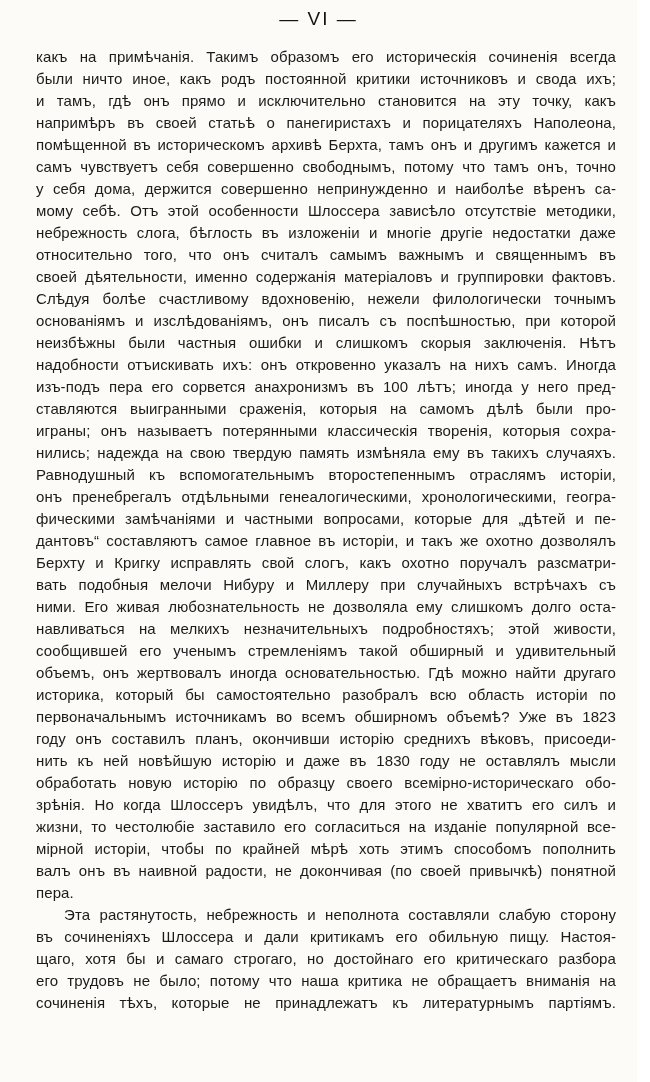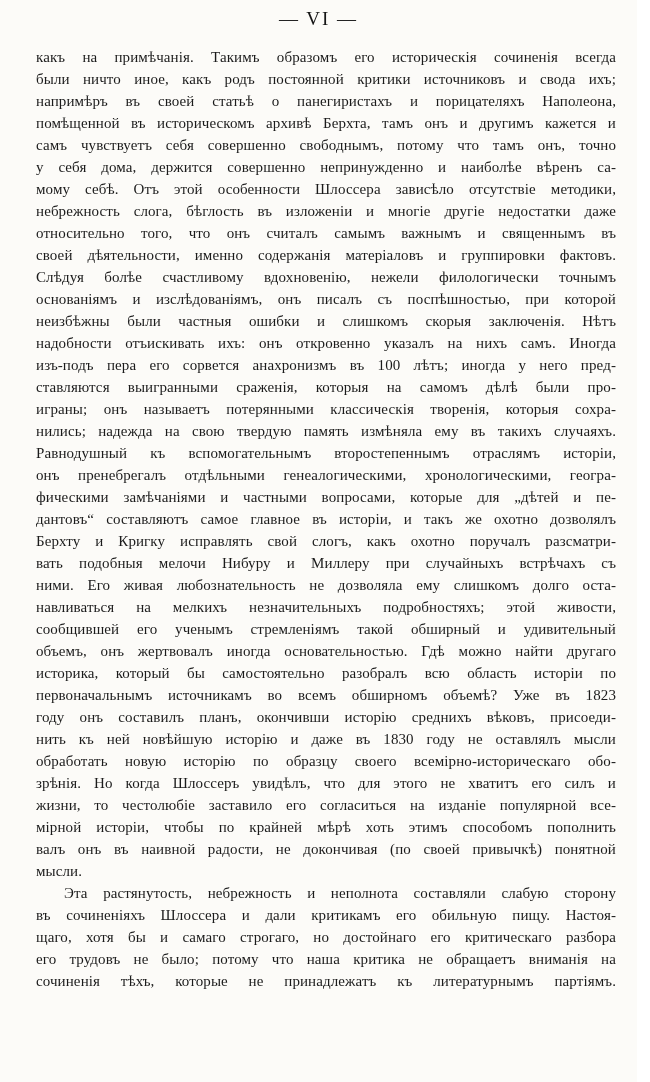--- a/index.html
+++ b/index.html
@@ -5,21 +5,21 @@
   html, body {
     margin: 0;
     padding: 0;
   }
   .page {
     position: relative;
     width: 637px;
     height: 1082px;
     background: #fcfbf8;
     overflow: hidden;
-    font-family: Liberation Serif, serif;
+    font-family: Liberation Sans, sans-serif;
     color: #1b1b1b;
   }
   .page-header {
     position: absolute;
     top: 8px;
     left: 0;
     width: 100%;
     text-align: center;
     font-size: 19px;
     letter-spacing: 2px;
@@ -53,20 +53,21 @@
 </head>
 <body>
 
 <div class="page">
   <div class="page-header">— VI —</div>
 
   <div class="text-block">
     <div class="paragraph">
         <div class="text-line">какъ на примѣчанія. Такимъ образомъ его историческія сочиненія всегда</div>
         <div class="text-line">были ничто иное, какъ родъ постоянной критики источниковъ и свода ихъ;</div>
+        <div class="text-line">и тамъ, гдѣ онъ прямо и исключительно становится на эту точку, какъ</div>
         <div class="text-line">напримѣръ въ своей статьѣ о панегиристахъ и порицателяхъ Наполеона,</div>
         <div class="text-line">помѣщенной въ историческомъ архивѣ Берхта, тамъ онъ и другимъ кажется и</div>
         <div class="text-line">самъ чувствуетъ себя совершенно свободнымъ, потому что тамъ онъ, точно</div>
         <div class="text-line">у себя дома, держится совершенно непринужденно и наиболѣе вѣренъ са-</div>
         <div class="text-line">мому себѣ. Отъ этой особенности Шлоссера зависѣло отсутствіе методики,</div>
         <div class="text-line">небрежность слога, бѣглость въ изложеніи и многіе другіе недостатки даже</div>
         <div class="text-line">относительно того, что онъ считалъ самымъ важнымъ и священнымъ въ</div>
         <div class="text-line">своей дѣятельности, именно содержанія матеріаловъ и группировки фактовъ.</div>
         <div class="text-line">Слѣдуя болѣе счастливому вдохновенію, нежели филологически точнымъ</div>
         <div class="text-line">основаніямъ и изслѣдованіямъ, онъ писалъ съ поспѣшностью, при которой</div>
@@ -88,21 +89,21 @@
         <div class="text-line">объемъ, онъ жертвовалъ иногда основательностью. Гдѣ можно найти другаго</div>
         <div class="text-line">историка, который бы самостоятельно разобралъ всю область исторіи по</div>
         <div class="text-line">первоначальнымъ источникамъ во всемъ обширномъ объемѣ? Уже въ 1823</div>
         <div class="text-line">году онъ составилъ планъ, окончивши исторію среднихъ вѣковъ, присоеди-</div>
         <div class="text-line">нить къ ней новѣйшую исторію и даже въ 1830 году не оставлялъ мысли</div>
         <div class="text-line">обработать новую исторію по образцу своего всемірно-историческаго обо-</div>
         <div class="text-line">зрѣнія. Но когда Шлоссеръ увидѣлъ, что для этого не хватитъ его силъ и</div>
         <div class="text-line">жизни, то честолюбіе заставило его согласиться на изданіе популярной все-</div>
         <div class="text-line">мірной исторіи, чтобы по крайней мѣрѣ хоть этимъ способомъ пополнить</div>
         <div class="text-line">валъ онъ въ наивной радости, не докончивая (по своей привычкѣ) понятной</div>
-        <div class="text-line">мысли.</div>
+        <div class="text-line">пера.</div>
       </div>
     <div class="paragraph indent-first">
         <div class="text-line">Эта растянутость, небрежность и неполнота составляли слабую сторону</div>
         <div class="text-line">въ сочиненіяхъ Шлоссера и дали критикамъ его обильную пищу. Настоя-</div>
         <div class="text-line">щаго, хотя бы и самаго строгаго, но достойнаго его критическаго разбора</div>
         <div class="text-line">его трудовъ не было; потому что наша критика не обращаетъ вниманія на</div>
         <div class="text-line">сочиненія тѣхъ, которые не принадлежатъ къ литературнымъ партіямъ.</div>
       </div>
   </div>
 </div>

